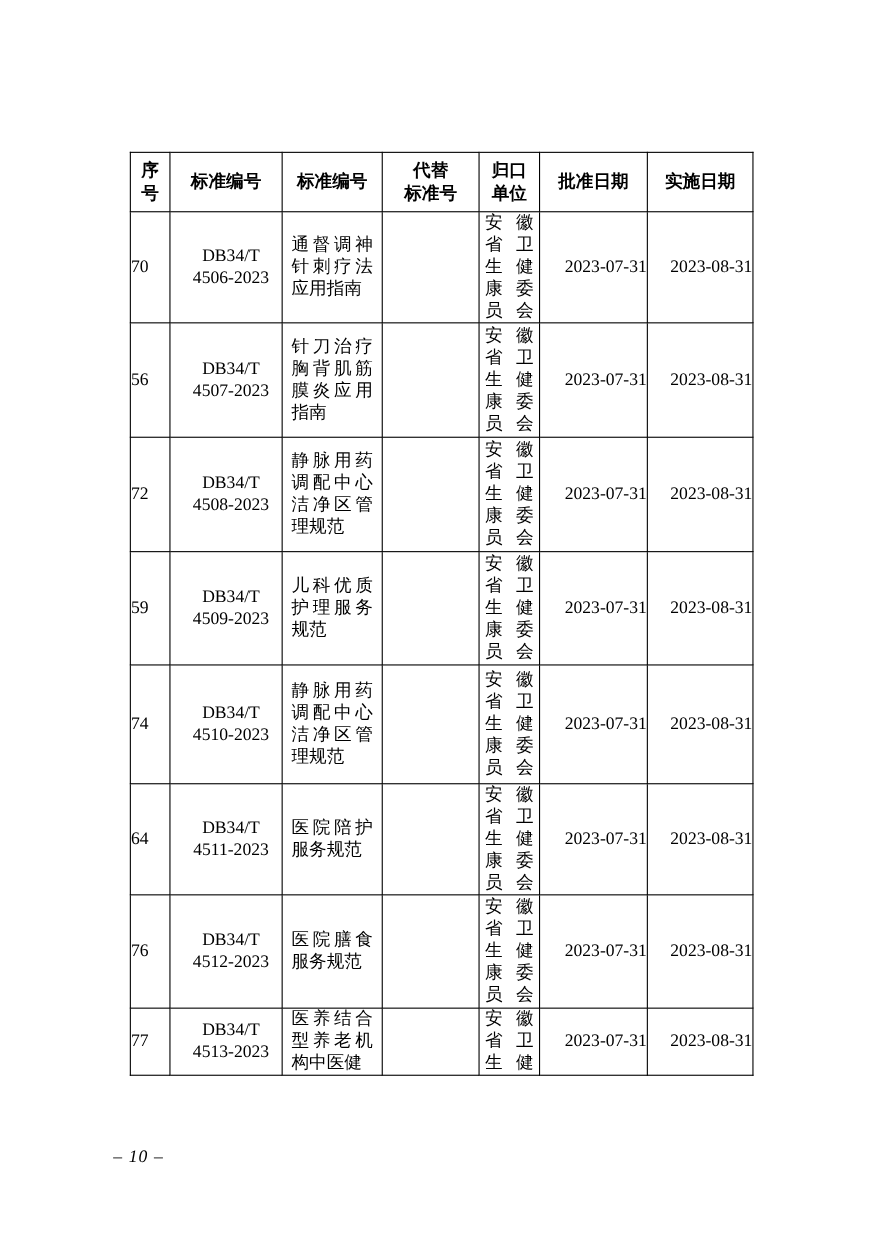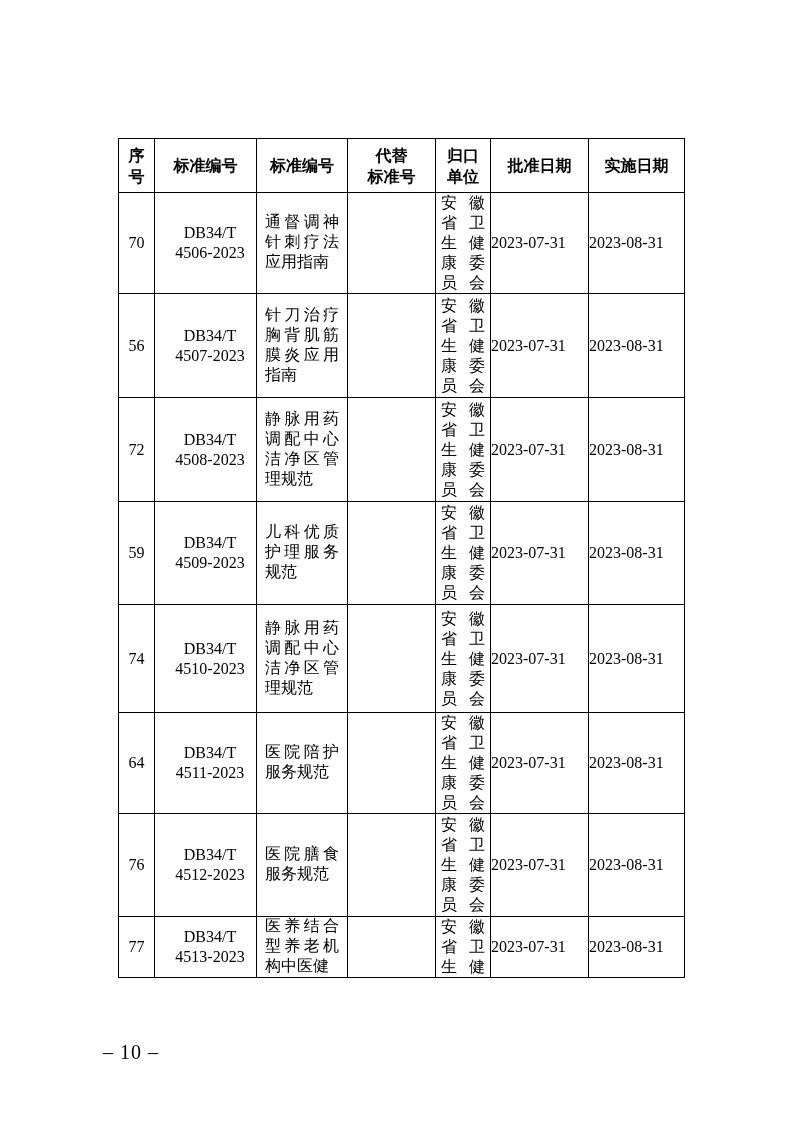--- a/index.html
+++ b/index.html
@@ -50,49 +50,50 @@
   #std-table tr:nth-child(2) { height: 101px; }
   #std-table tr:nth-child(3) { height: 104px; }
   #std-table tr:nth-child(4) { height: 104px; }
   #std-table tr:nth-child(5) { height: 103px; }
   #std-table tr:nth-child(6) { height: 108px; }
   #std-table tr:nth-child(7) { height: 101px; }
   #std-table tr:nth-child(8) { height: 103px; }
   #std-table tr:nth-child(9) { height: 59px; }
   #std-table tr.truncated td > div { max-height: 60px; overflow: hidden; }
 
-  td.c-no   { text-align: center; }
+  td.c-no   { text-align: left; }
   td.c-code > div {
     margin-left: 9px;
     text-align: center;
     white-space: pre-line;
   }
   td.c-name > div {
     width: 74px;
     margin: 0 auto;
     text-align: justify;
     text-justify: inter-character;
     font-family: Liberation Mono, monospace;
   }
   td.c-unit > div {
     width: 44px;
     margin: 0 auto;
     text-align: justify;
     text-align-last: justify;
     text-justify: inter-character;
   }
-  td.c-date { text-align: left; }
+  td.c-date { text-align: right; }
 
   #page-number {
     position: absolute;
     left: 103px;
     top: 1042px;
-    font-size: 20px;
+    font-size: 16px;
     line-height: 20px;
     letter-spacing: 1px;
+    font-style: italic;
   }
 </style>
 </head>
 <body>
 
 <table id="std-table">
   <colgroup>
     <col class="w-no">
       <col class="w-code">
       <col class="w-name">

